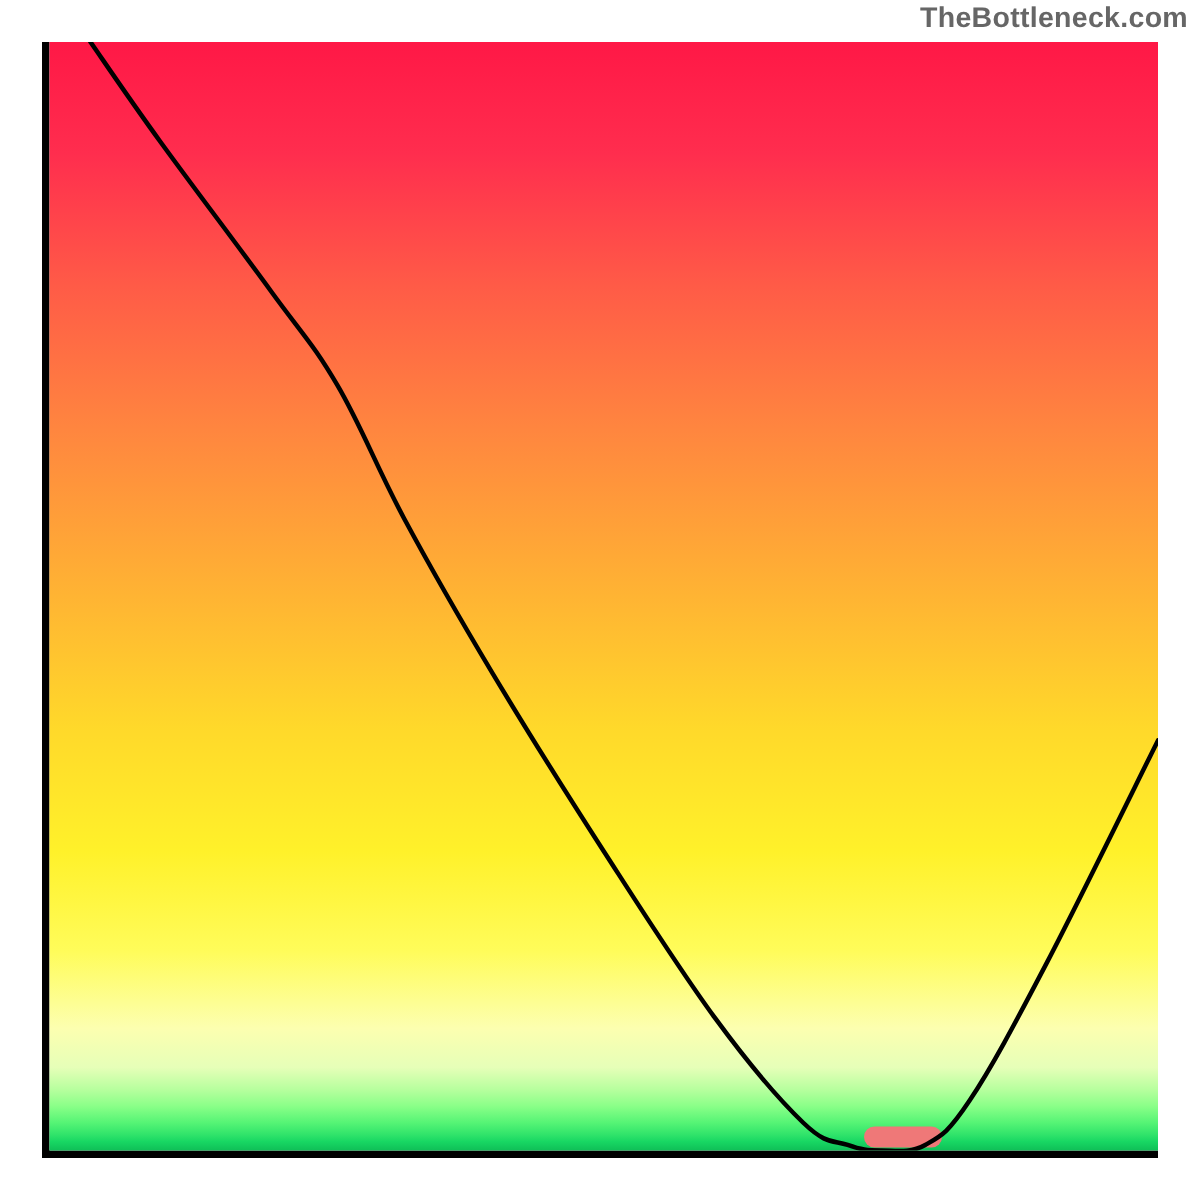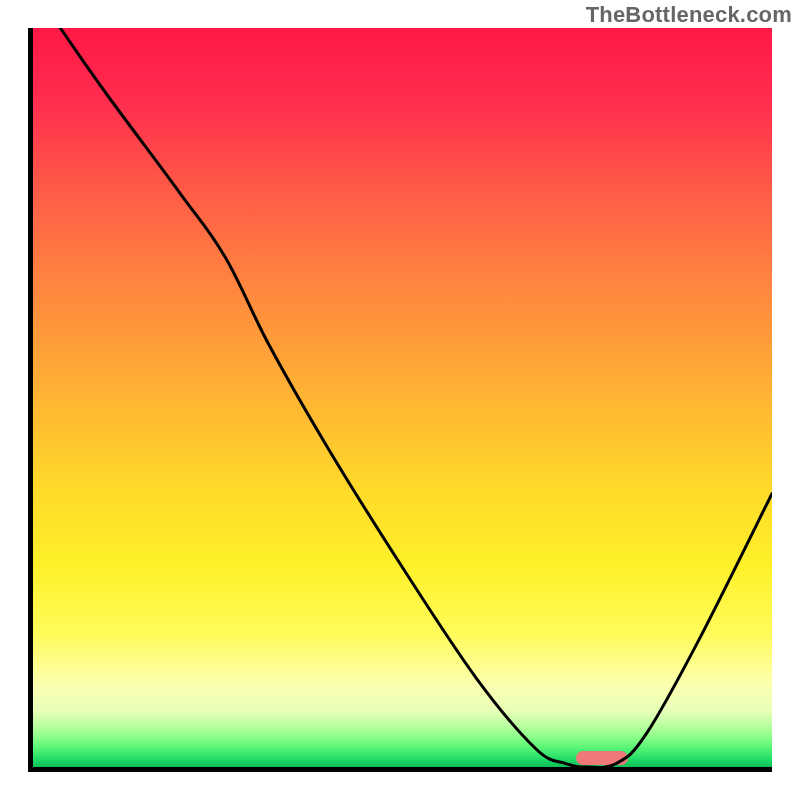--- a/index.html
+++ b/index.html
@@ -13,21 +13,21 @@
   }
   .wrap {
     position: relative;
     width: 800px;
     height: 800px;
   }
   .watermark {
     position: absolute;
     top: 2px;
     right: 8px;
-    font-size: 22px;
+    font-size: 19px;
     font-weight: bold;
     color: #666666;
     letter-spacing: 0.2px;
     z-index: 5;
   }
   .plot-area {
     position: absolute;
     left: 28px;
     top: 28px;
     width: 744px;

